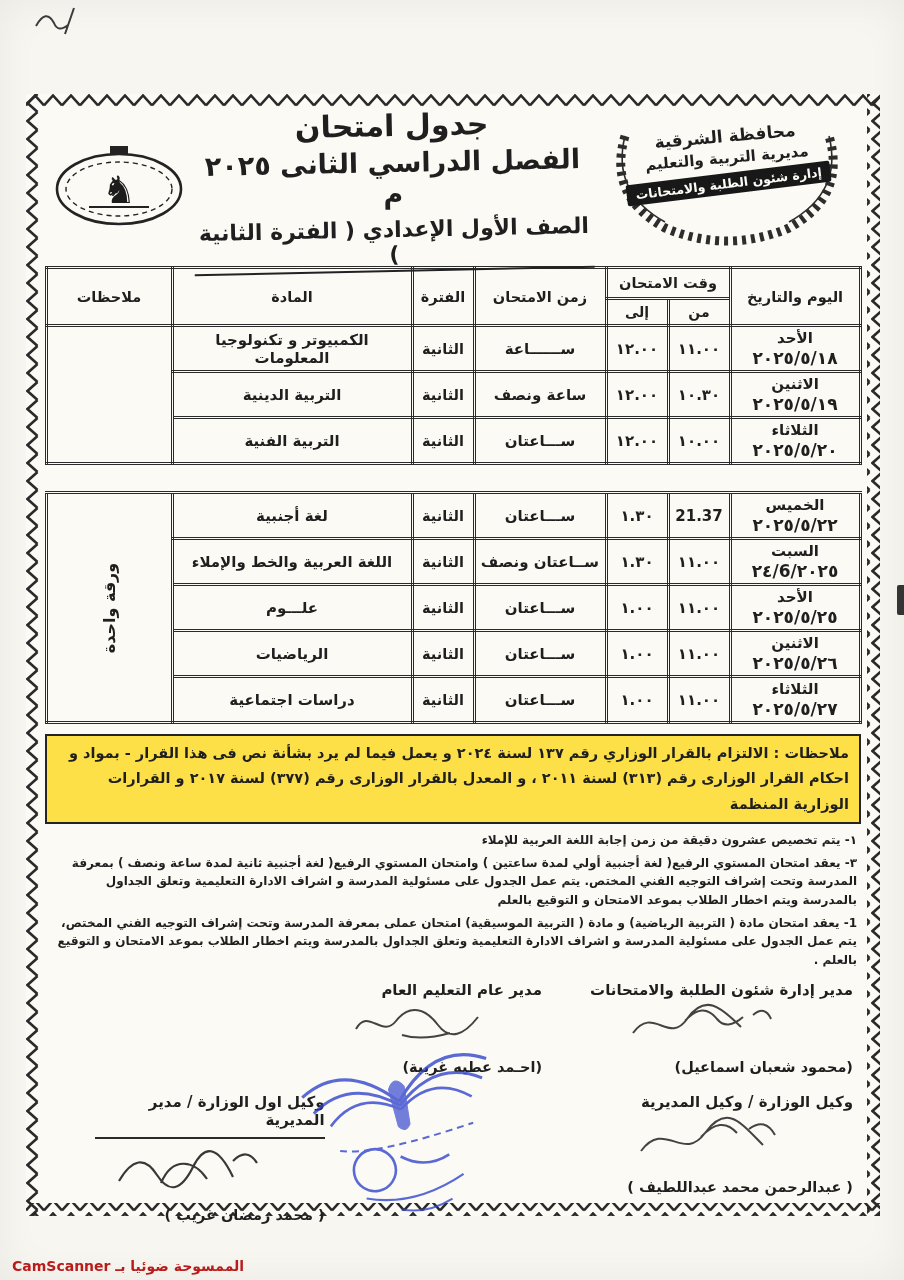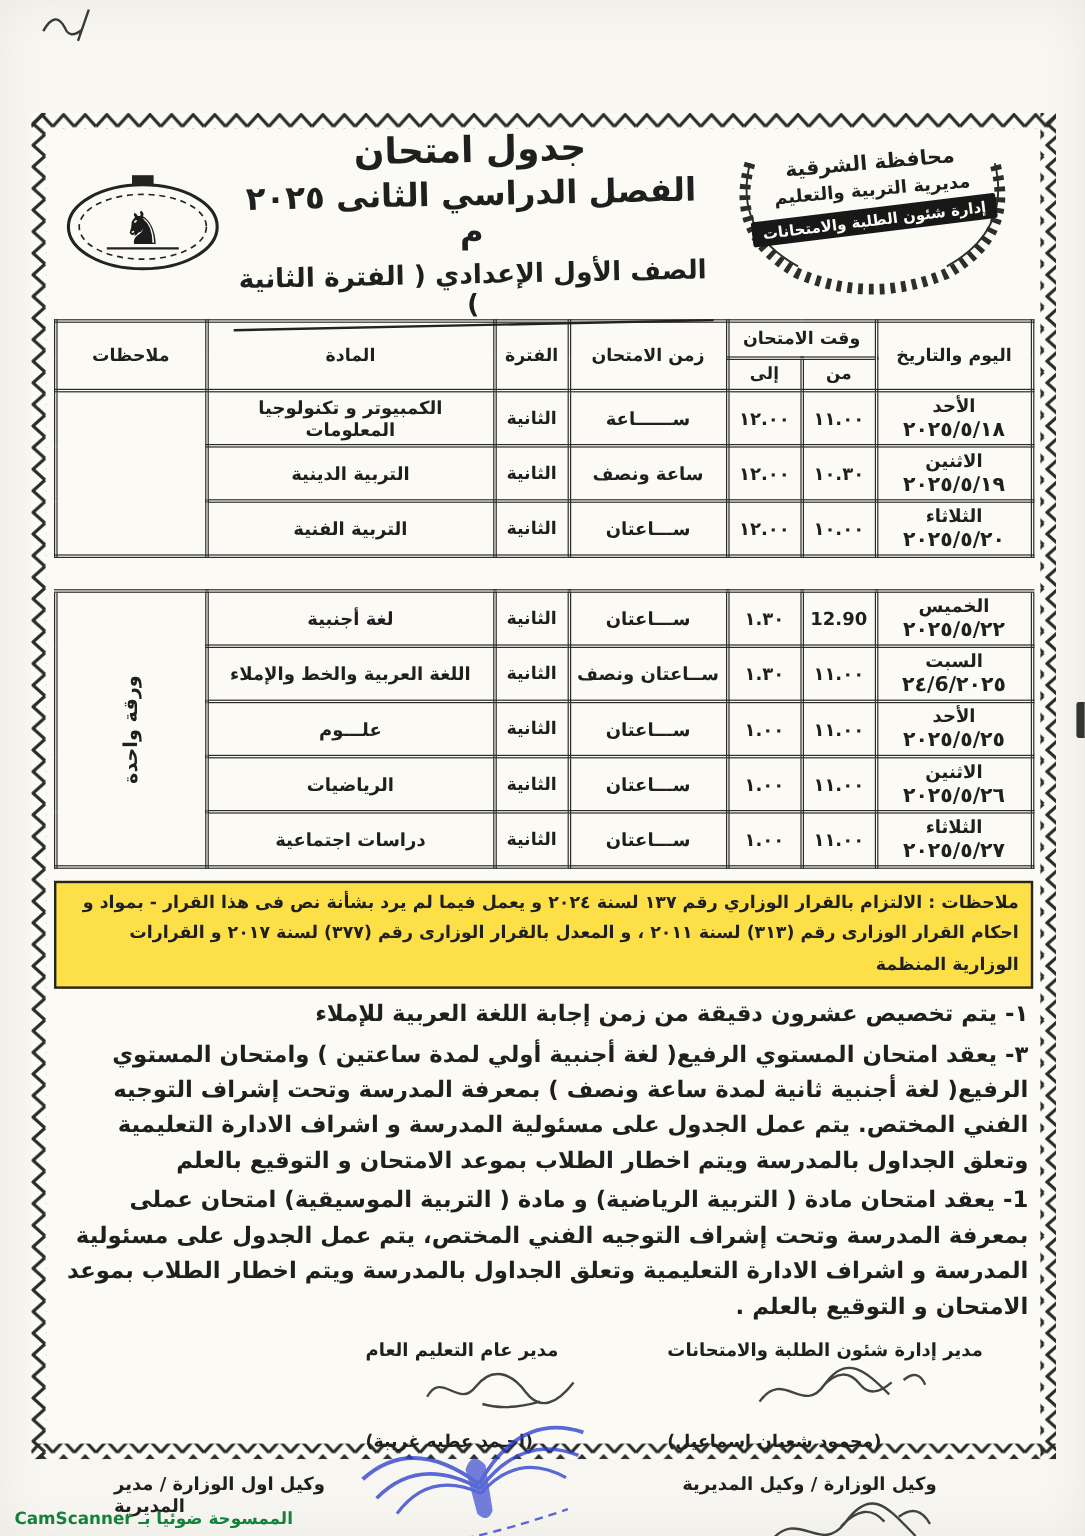--- a/index.html
+++ b/index.html
@@ -73,40 +73,40 @@
     transform:translate(-50%,-50%) rotate(-90deg);
     font-size:16px;font-weight:bold;letter-spacing:1px;
   }
   
   .notes{margin:10px 2px 0;}
   .notes-intro{
     border:2.5px solid #242424;padding:5px 10px;font-size:14.5px;
     font-weight:bold;line-height:1.75;text-align:right;background:#fde047;
   }
   .notes-items{margin-top:7px;padding:0 4px;}
-  .note-item{font-size:19px;font-weight:bold;line-height:1.55;margin-top:4px;text-align:right;}
+  .note-item{font-size:12px;font-weight:bold;line-height:1.55;margin-top:4px;text-align:right;}
   
   .sigs{position:relative;margin-top:12px;padding:0 10px;}
   .sig-row1{display:grid;grid-template-columns:1.25fr 1fr 1fr;column-gap:14px;}
   .sig-row2{display:grid;grid-template-columns:1.1fr .85fr 1.05fr;column-gap:12px;margin-top:18px;}
-  .sig-cell{text-align:left;}
+  .sig-cell{text-align:right;}
   .sig-title{font-size:15px;font-weight:bold;}
-  .sig-title.u{border-bottom:2px solid #2a2a2a;display:inline-block;padding-bottom:18px;margin-left:42px;}
+  .sig-title.u{border-bottom:2px solid #2a2a2a;display:inline-block;padding-bottom:8px;margin-left:42px;}
   .sig-art{display:block;margin:2px auto 0;}
   .sig-name{font-size:14.5px;font-weight:bold;margin-top:12px;}
   .stamp{
     position:absolute;left:252px;top:48px;width:220px;height:200px;
     pointer-events:none;opacity:.78;z-index:3;
   }
   
   .hand-mark{position:absolute;left:28px;top:2px;}
   .artifact-right{position:absolute;right:0;top:585px;width:7px;height:30px;background:#343434;border-radius:2px 0 0 2px;}
   .watermark{
     position:absolute;left:12px;bottom:6px;direction:rtl;
-    font-size:14px;color:#15803d;font-weight:bold;
+    font-size:14px;color:#b91c1c;font-weight:bold;
   }
 </style>
 </head>
 <body>
 
 <div class="page">
 
   <svg class="hand-mark" width="62" height="36">
     <path d="M8,24 q10,-18 18,-3 q4,10 14,2 M46,6 l-9,26" stroke="#3a3a3a" stroke-width="2" fill="none"></path>
   </svg>
@@ -226,21 +226,21 @@
 
         <tr class="spacer">
           <td colspan="7"></td>
         </tr>
 
         <tr class="data">
           <td>
             <div class="day">الخميس</div>
             <div class="date">٢٠٢٥/٥/٢٢</div>
           </td>
-          <td class="num">12.90</td>
+          <td class="num">21.37</td>
           <td class="num">١.٣٠</td>
           <td class="dur">ســـاعتان</td>
           <td class="per">الثانية</td>
           <td class="subj">لغة أجنبية</td>
           <td rowspan="5" class="vnote">
             <div class="vtext">ورقة واحدة</div>
           </td>
         </tr>
         <tr class="data">
           <td>

